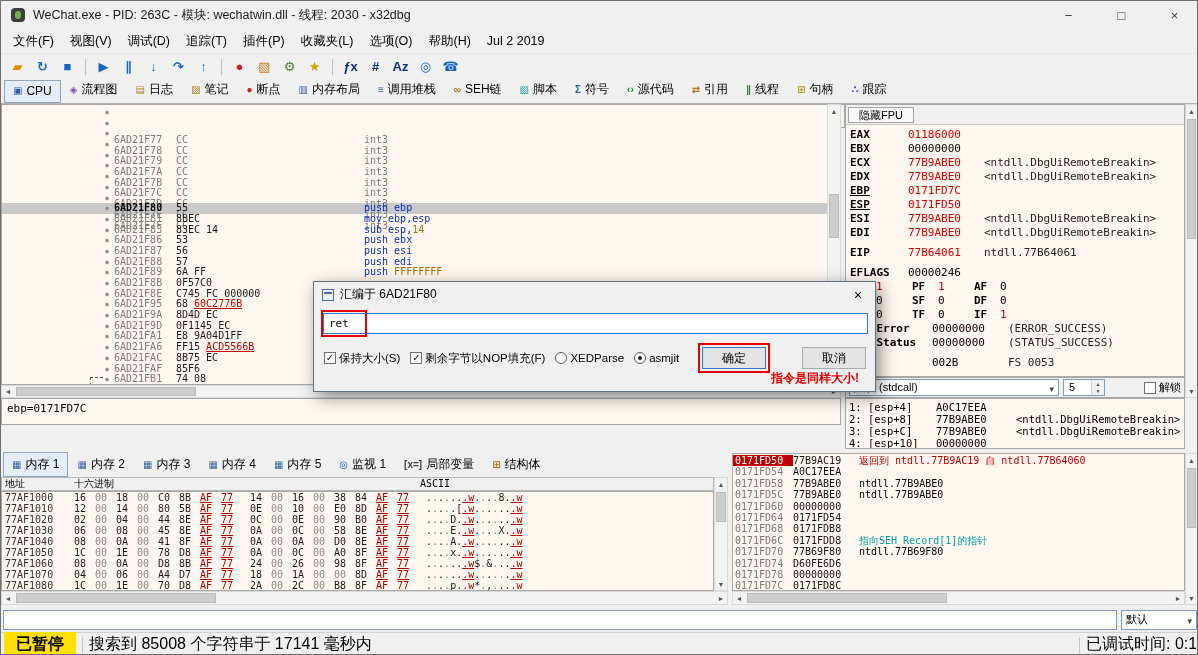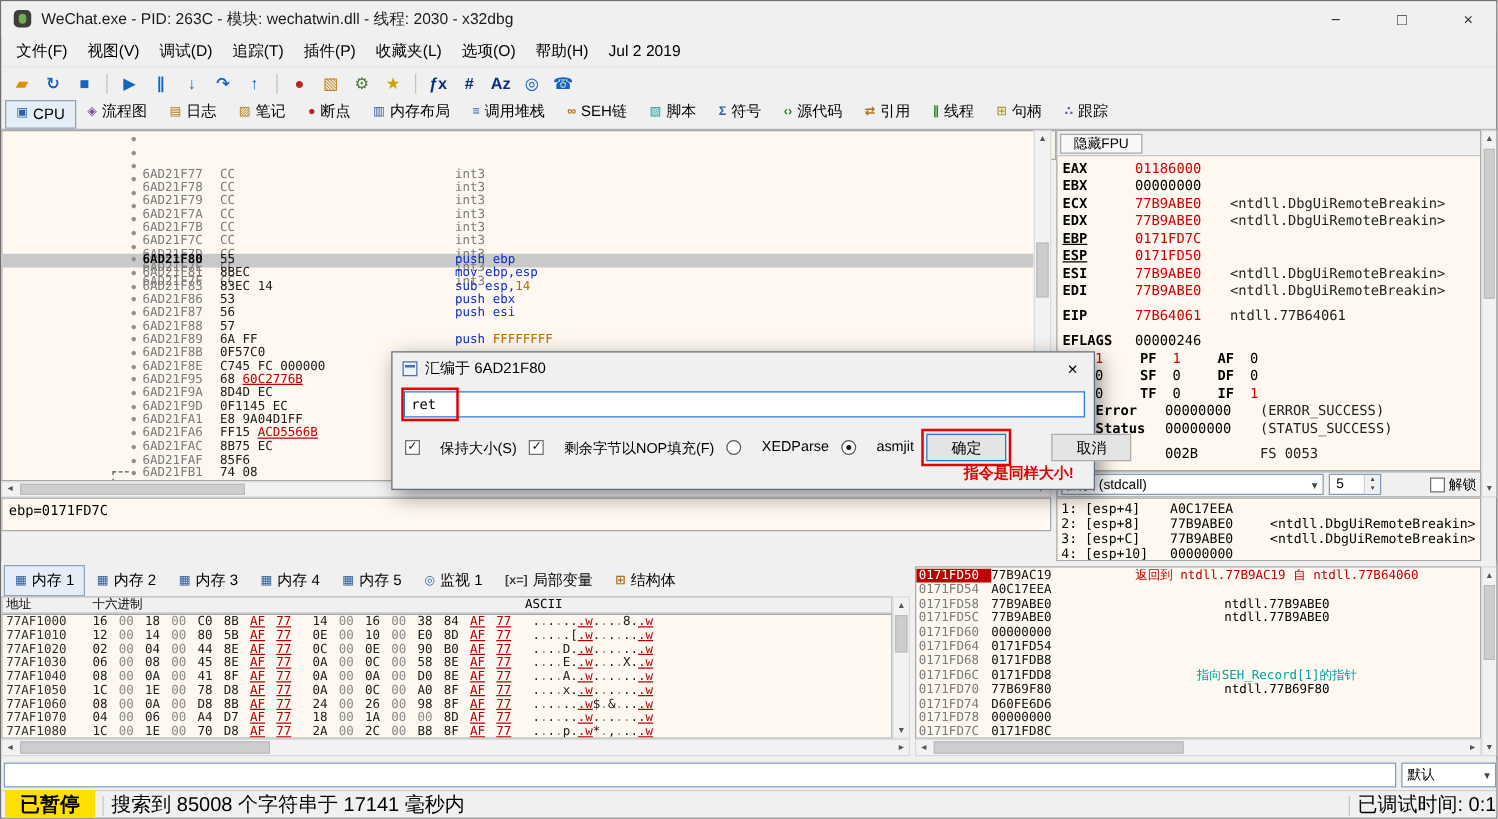--- a/index.html
+++ b/index.html
@@ -120,21 +120,21 @@
   .by { display: inline-block; width: 21px; color: #1a1a1a; }
   .by.g8 { margin-left: 8px; }
   .b0 { color: #8b8b8b; } .bp { color: #b00000; text-decoration: underline; }
   .ma { flex: 1; color: #1a1a1a; }
 
   #stack { left: 731px; top: 452px; width: 453px; height: 138px; padding-top: 1px; }
   .srow { display: flex; height: 11.4px; line-height: 11.4px; font-family: "DejaVu Sans Mono",monospace; font-size: 10px; white-space: pre; }
   .sa { width: 60px; flex: none; padding-left: 2px; color: #7b7b7b; }
   .sa.sel { background: #c00000; color: #fff; }
   .sv { width: 66px; flex: none; color: #111; }
-  .sn { flex: 1; overflow: hidden; text-align: center; }
+  .sn { flex: 1; overflow: hidden; }
   .ret { color: #c00000; } .seh { color: #00a2a2; }
   #bsplit2 { position: absolute; left: 727px; top: 452px; width: 4px; height: 152px; background: #f0f0f0; }
 
   
   #cmdrow { position: absolute; left: 0; top: 606px; width: 1198px; height: 25px; display: flex; align-items: center; gap: 4px; padding: 0 2px; background: #f0f0f0; }
   .cmd-input { flex: 1; height: 20px; background: #fff; border: 1px solid #7f9db9; font-family: "DejaVu Sans Mono",monospace; font-size: 11px; padding: 0 4px; }
   .cmd-combo { width: 76px; height: 20px; }
 
   #statusbar { position: absolute; left: 0; top: 631px; width: 1198px; height: 24px; background: #f0f0f0; border-top: 1px solid #d2d2d2; display: flex; align-items: center; gap: 6px; padding: 0 3px; font-size: 16px; }
   .badge { background: #ffdf00; padding: 2px 12px; font-weight: bold; flex: none; }
@@ -145,21 +145,21 @@
   
   #dialog { position: absolute; left: 312px; top: 280px; width: 563px; height: 111px; background: #f0f0f0; border: 1px solid #5f6f7f; box-shadow: 4px 5px 16px rgba(0,0,0,.45); z-index: 10; }
   .dtitle { height: 25px; display: flex; align-items: center; gap: 6px; padding: 0 0 0 8px; font-size: 12px; }
   .dicon { width: 12px; height: 12px; border: 1px solid #4a6ea5; background: #eaf1fb; flex: none; position: relative; }
   .dicon::after { content:""; position:absolute; left:1px; top:2px; right:1px; height:2px; background:#4a6ea5; }
   .dtext { flex: 1; }
   .dclose { width: 34px; height: 25px; display: flex; align-items: center; justify-content: center; font-size: 14px; flex: none; }
   .dinput { position: absolute; left: 9px; top: 31px; width: 545px; height: 21px; background: #fff; border: 1px solid #2979cc; font-family: "DejaVu Sans Mono",monospace; font-size: 11px; padding: 0 5px; }
   .red-box-input { position: absolute; left: 7px; top: 28px; width: 46px; height: 27px; border: 2px solid #e80000; z-index: 3; pointer-events: none; }
   .dctrl { position: absolute; left: 10px; top: 64px; right: 9px; height: 24px; display: flex; align-items: center; gap: 10px; font-size: 11.5px; }
-  .dchk { display: flex; align-items: center; gap: 16px; white-space: nowrap; }
+  .dchk { display: flex; align-items: center; gap: 3px; white-space: nowrap; }
   .radio { width: 12px; height: 12px; border: 1px solid #555; border-radius: 50%; background: #fff; position: relative; flex: none; }
   .radio.on::after { content: ""; position: absolute; left: 3px; top: 3px; width: 4px; height: 4px; border-radius: 50%; background: #1a1a1a; }
   .dbtn { width: 64px; height: 22px; display: flex; align-items: center; justify-content: center; background: #e4e4e4; border: 1px solid #acacac; font-size: 12px; flex: none; }
   .dbtn.primary { border-color: #2979cc; }
   .okwrap { position: relative; flex: none; }
   .red-box-ok { position: absolute; left: -4px; top: -4px; right: -4px; bottom: -4px; border: 2px solid #e80000; pointer-events: none; }
   .dwarn { position: absolute; right: 16px; bottom: 4px; color: #e80000; font-weight: bold; font-size: 12px; }
 </style>
 </head>
 <body>
@@ -409,20 +409,21 @@
         <span class="dot">●</span>
         <span class="addr">6AD21F87</span>
         <span class="bytes">56</span>
         <span class="instr"><span class="mn">push esi</span></span>
       </div>
       <div class="drow">
         <span class="gut"></span>
         <span class="dot">●</span>
         <span class="addr">6AD21F88</span>
         <span class="bytes">57</span>
+        <span class="instr"><span class="mn">push edi</span></span>
       </div>
       <div class="drow">
         <span class="gut"></span>
         <span class="dot">●</span>
         <span class="addr">6AD21F89</span>
         <span class="bytes">6A FF</span>
         <span class="instr"><span class="mn">push </span><span class="imm">FFFFFFFF</span></span>
       </div>
       <div class="drow">
         <span class="gut"></span>

